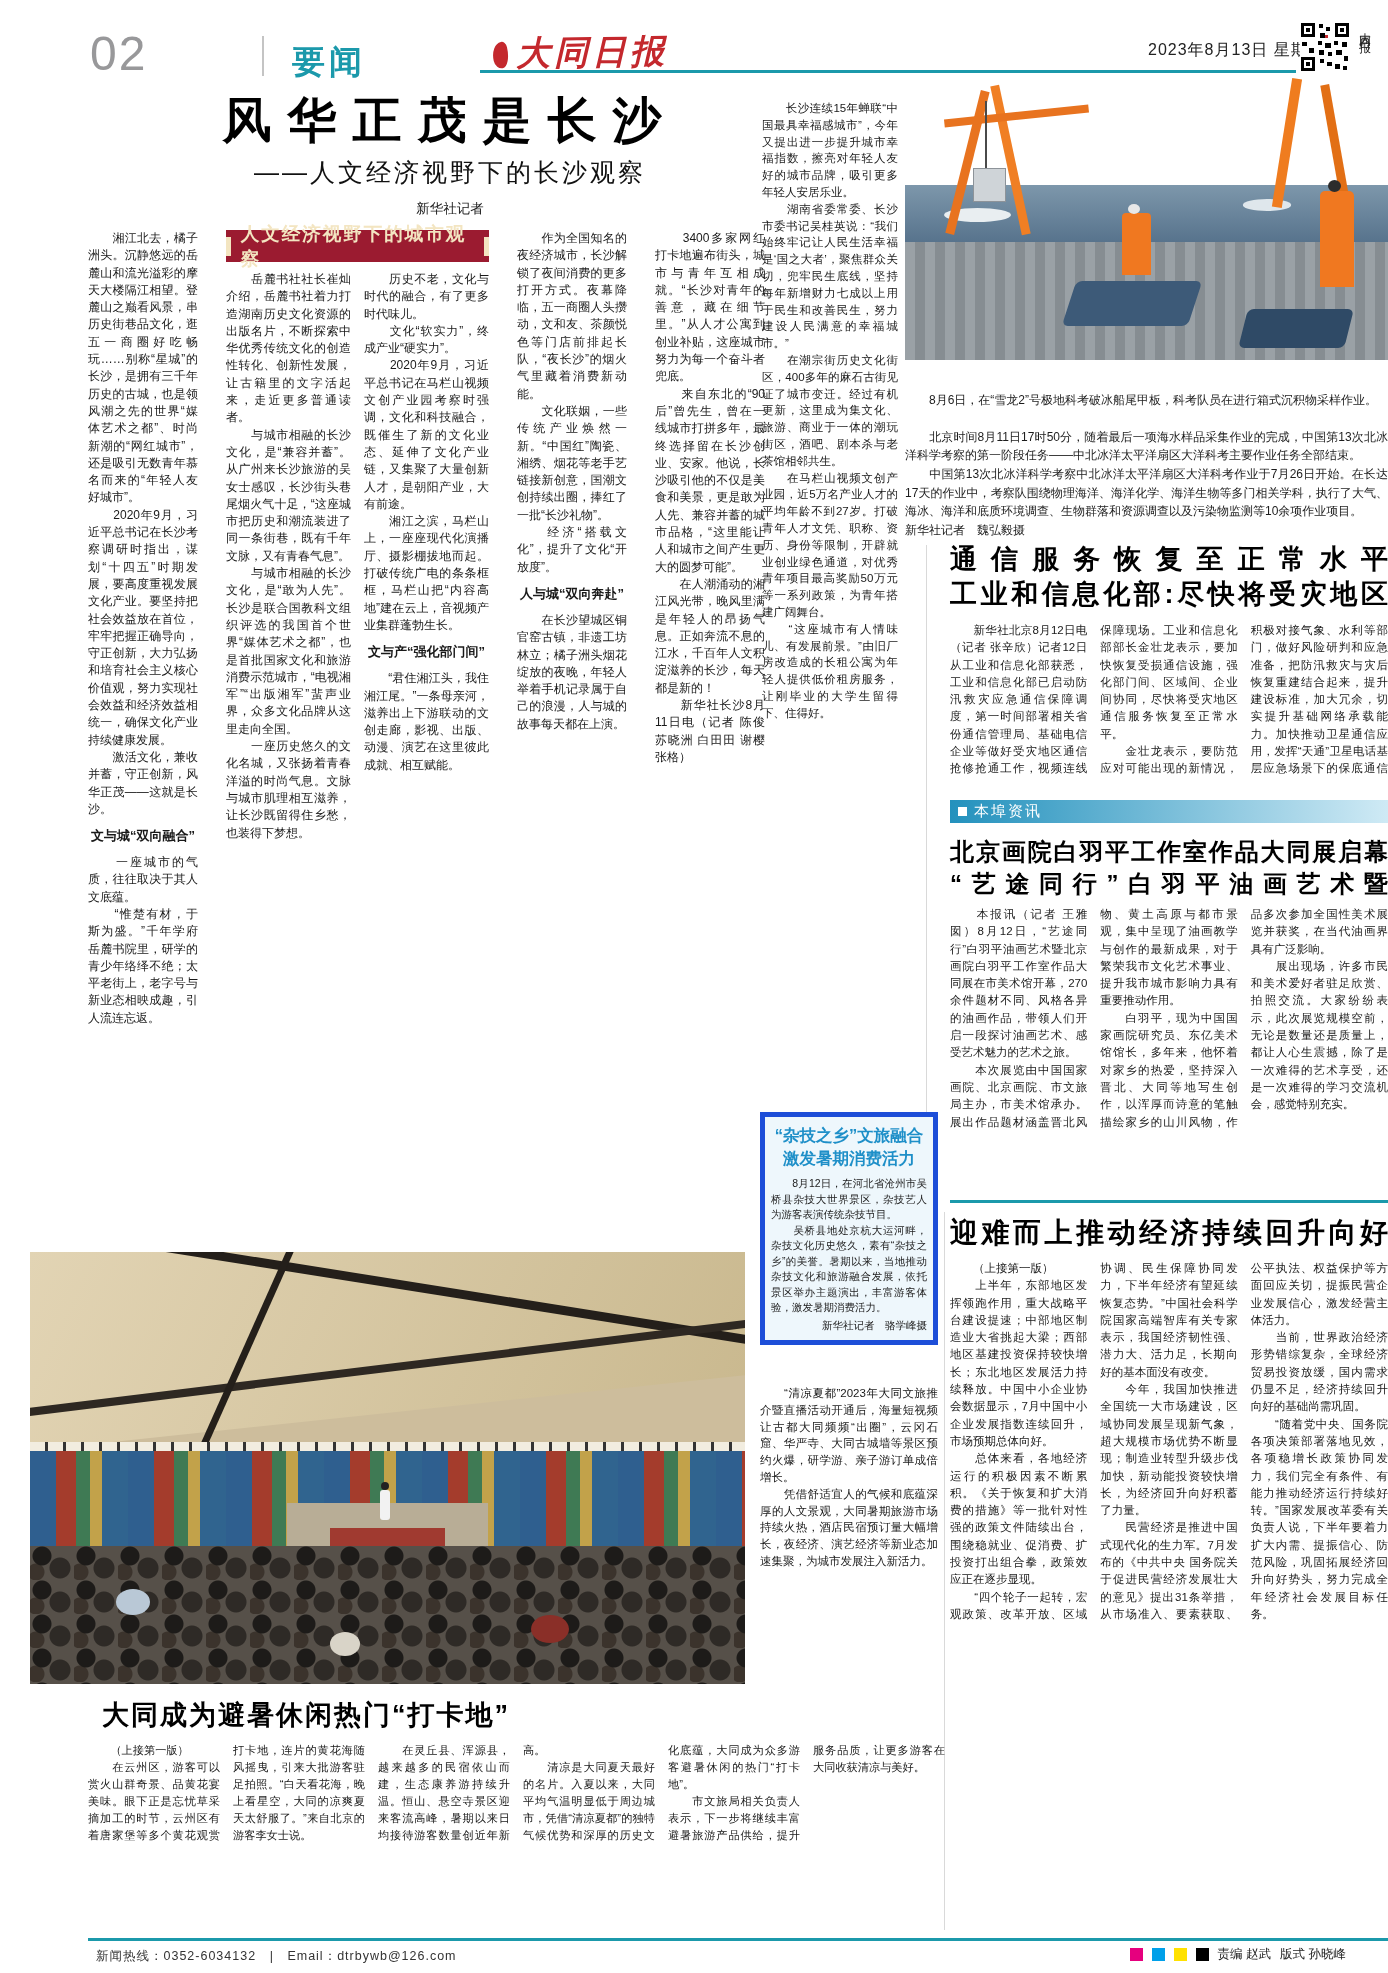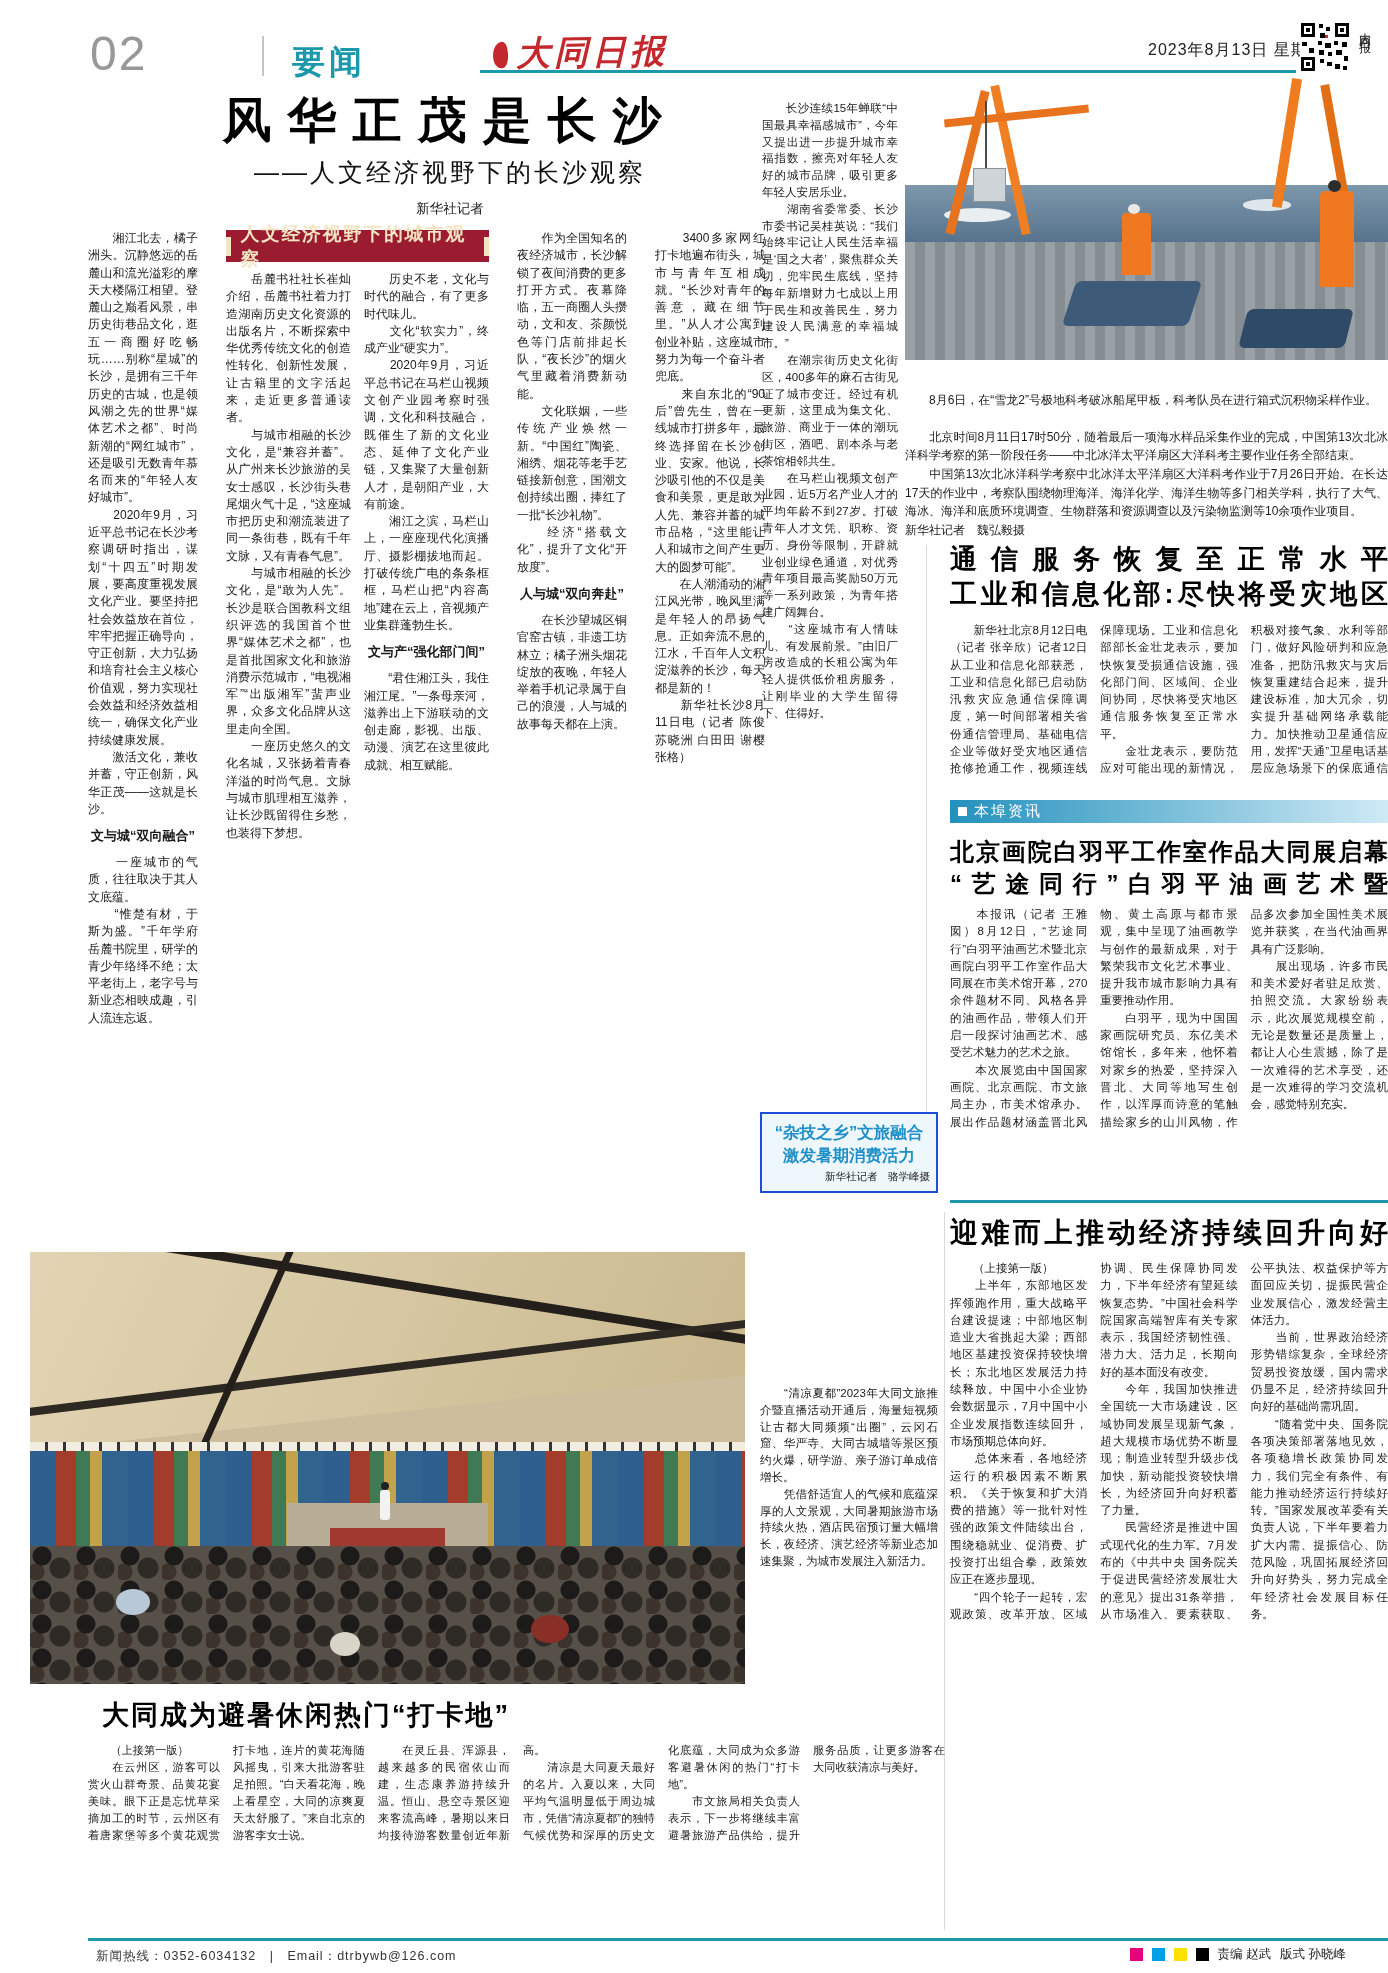--- a/index.html
+++ b/index.html
@@ -68,21 +68,21 @@
   .benbu .sq { display:inline-block; width:9px; height:9px; background:#fff; margin-right:7px; }
 
   .yitu-title { position:absolute; left:950px; top:836px; width:438px; font-size:24px; font-weight:bold; line-height:32px; color:#000; }
   .yitu-body { position:absolute; left:950px; top:906px; width:438px; height:288px; column-count:3; column-gap:13px; font-size:11.5px; line-height:17.3px; }
 
   .rule2 { position:absolute; left:950px; top:1200px; width:438px; height:3px; background:#1b99ab; }
   .yn-title { position:absolute; left:950px; top:1214px; width:438px; font-size:28px; font-weight:bold; color:#000; }
   .yn-body { position:absolute; left:950px; top:1260px; width:438px; height:672px; column-count:3; column-gap:13px; font-size:11.5px; line-height:17.3px; }
 
   
-  .zaji { position:absolute; left:760px; top:1112px; width:178px; background:#eef7fc; border:2px solid #1d4ed8; padding:7px 6px; }
+  .zaji { position:absolute; left:760px; top:1112px; width:178px; background:#eef7fc; border:5px solid #1d4ed8; padding:7px 6px; }
   .zaji-title { font-size:16.5px; font-weight:bold; color:#1e8fc8; text-align:center; line-height:23px; }
   .zaji-body { margin-top:6px; font-size:10.5px; line-height:15.5px; text-align:justify; white-space:pre-line; color:#222; }
   .zaji-credit { margin-top:3px; font-size:10.5px; text-align:right; color:#222; }
   .qingliang { position:absolute; left:760px; top:1385px; width:178px; height:300px; font-size:11.5px; line-height:16.8px; }
 
   
   .photo2 { position:absolute; left:30px; top:1252px; width:715px; height:432px; overflow:hidden; background:#cdbd9c; }
   .p2-canopy { position:absolute; left:0; top:0; width:100%; height:46%; background:linear-gradient(115deg,#e2d4b4,#c8b documents68e); background:linear-gradient(115deg,#e2d4b4,#c9b88e); clip-path:polygon(0 0,100% 0,100% 62%,0 100%); }
   .p2-pole1 { position:absolute; left:-4%; top:6%; width:108%; height:9px; background:#241f1a; transform:rotate(9deg); }
   .p2-pole2 { position:absolute; left:-4%; top:26%; width:108%; height:8px; background:#2e2822; transform:rotate(-7deg); }
@@ -267,20 +267,22 @@
 　　“四个轮子一起转，宏观政策、改革开放、区域协调、民生保障协同发力，下半年经济有望延续恢复态势。”中国社会科学院国家高端智库有关专家表示，我国经济韧性强、潜力大、活力足，长期向好的基本面没有改变。
 　　今年，我国加快推进全国统一大市场建设，区域协同发展呈现新气象，超大规模市场优势不断显现；制造业转型升级步伐加快，新动能投资较快增长，为经济回升向好积蓄了力量。
 　　民营经济是推进中国式现代化的生力军。7月发布的《中共中央 国务院关于促进民营经济发展壮大的意见》提出31条举措，从市场准入、要素获取、公平执法、权益保护等方面回应关切，提振民营企业发展信心，激发经营主体活力。
 　　当前，世界政治经济形势错综复杂，全球经济贸易投资放缓，国内需求仍显不足，经济持续回升向好的基础尚需巩固。
 　　“随着党中央、国务院各项决策部署落地见效，各项稳增长政策协同发力，我们完全有条件、有能力推动经济运行持续好转。”国家发展改革委有关负责人说，下半年要着力扩大内需、提振信心、防范风险，巩固拓展经济回升向好势头，努力完成全年经济社会发展目标任务。</div>
   <div class="vrule2"></div>
 
   <div class="zaji">
     <div class="zaji-title">“杂技之乡”文旅融合</div>
     <div class="zaji-title">激发暑期消费活力</div>
+    <div class="zaji-body">　　8月12日，在河北省沧州市吴桥县杂技大世界景区，杂技艺人为游客表演传统杂技节目。
+　　吴桥县地处京杭大运河畔，杂技文化历史悠久，素有“杂技之乡”的美誉。暑期以来，当地推动杂技文化和旅游融合发展，依托景区举办主题演出，丰富游客体验，激发暑期消费活力。</div>
     <div class="zaji-credit">新华社记者　骆学峰摄</div>
   </div>
   <div class="qingliang body">　　“清凉夏都”2023年大同文旅推介暨直播活动开通后，海量短视频让古都大同频频“出圈”，云冈石窟、华严寺、大同古城墙等景区预约火爆，研学游、亲子游订单成倍增长。
 　　凭借舒适宜人的气候和底蕴深厚的人文景观，大同暑期旅游市场持续火热，酒店民宿预订量大幅增长，夜经济、演艺经济等新业态加速集聚，为城市发展注入新活力。</div>
 
   <div class="photo2">
     <div class="p2-canopy"></div>
     <div class="p2-pole1"></div>
     <div class="p2-pole2"></div>
     <div class="p2-pole3"></div>

